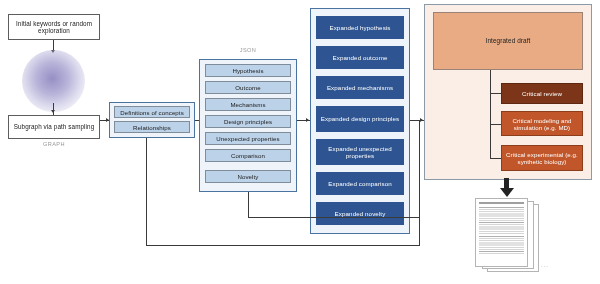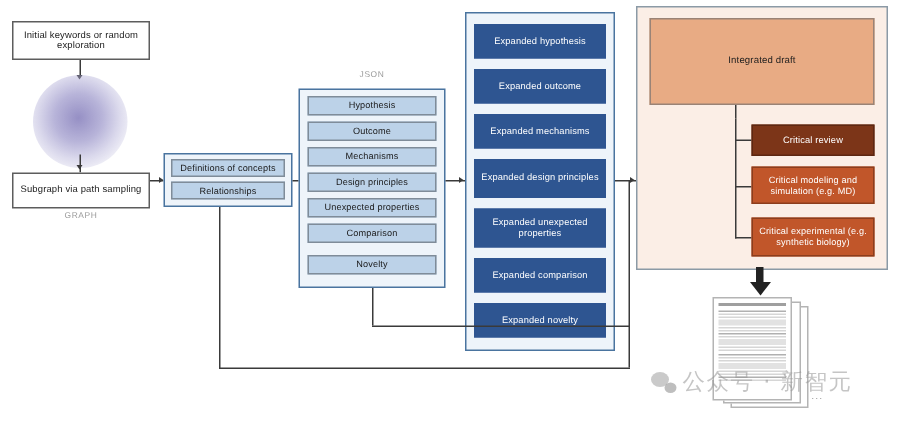--- a/index.html
+++ b/index.html
@@ -335,22 +335,14 @@
     <div class="doc-line"></div>
     <div class="doc-line"></div>
     <div class="doc-line dark"></div>
     <div class="doc-line"></div>
   </div>
 
   <div class="abs ellipsis" style="left:541px; top:262px;">
     <span>...</span>
   </div>
 
-  <div class="abs watermark" style="left:434px; top:245px;">
-    <span class="wm-logo">
-      <span class="wm-bubble1"></span>
-      <span class="wm-bubble2"></span>
-      <span class="wm-dots"><span class="wm-dot"></span><span class="wm-dot"></span></span>
-    </span>
-    <span>公众号 · 新智元</span>
-  </div>
 
 </div>
 
 </body></html>

